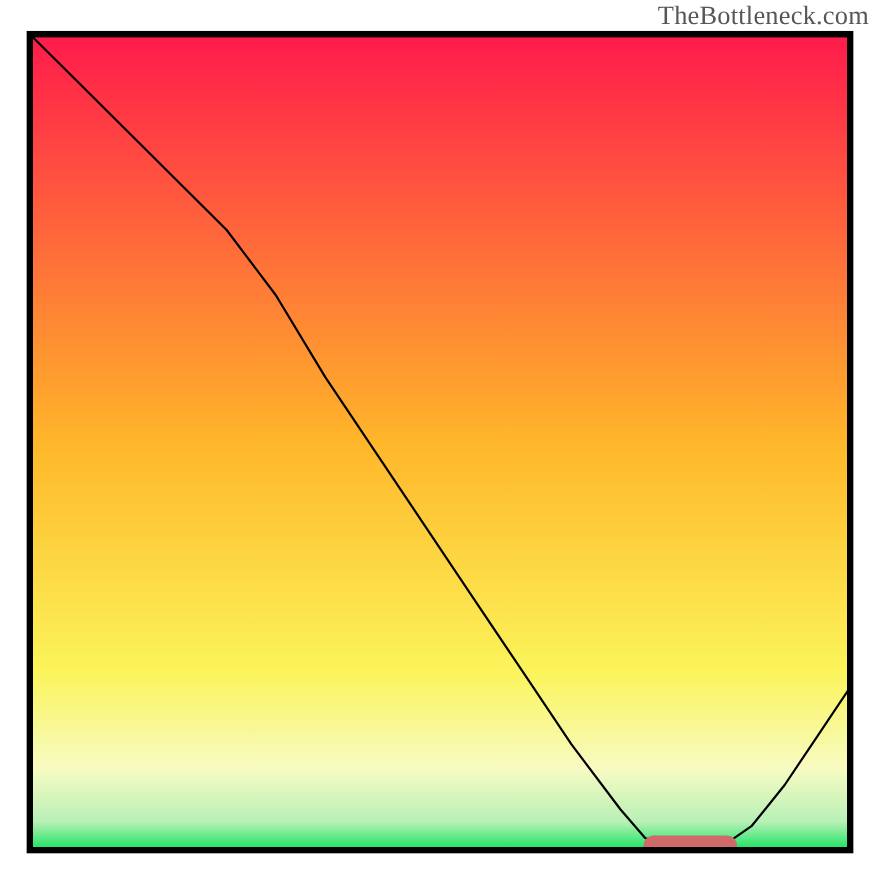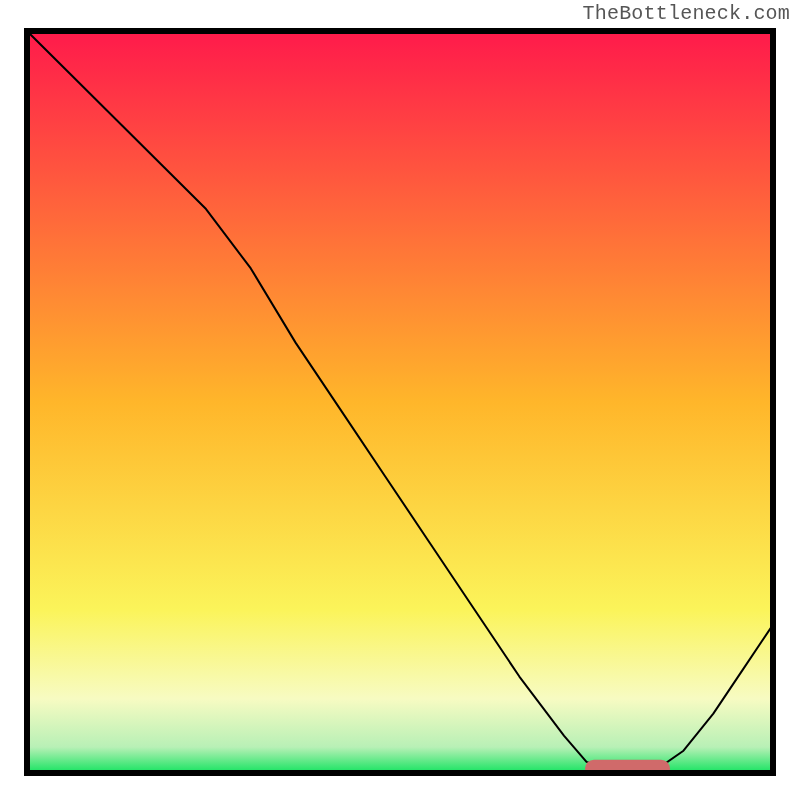--- a/index.html
+++ b/index.html
@@ -2,22 +2,22 @@
 <html><head>
 <meta charset="utf-8">
 <style>
   * { margin: 0; padding: 0; box-sizing: border-box; }
   html, body { width: 800px; height: 800px; overflow: hidden; background: #fff; }
   .wrap { position: relative; width: 800px; height: 800px; }
   .watermark {
     position: absolute;
     top: 2px;
     right: 10px;
-    font-family: Liberation Mono, monospace;
-    font-size: 20px;
+    font-family: Liberation Serif, serif;
+    font-size: 24px;
     color: #565656;
     font-weight: 400;
     letter-spacing: 0.2px;
   }
   .plot {
     position: absolute;
     left: 24px;
     top: 28px;
     width: 752px;
     height: 748px;

